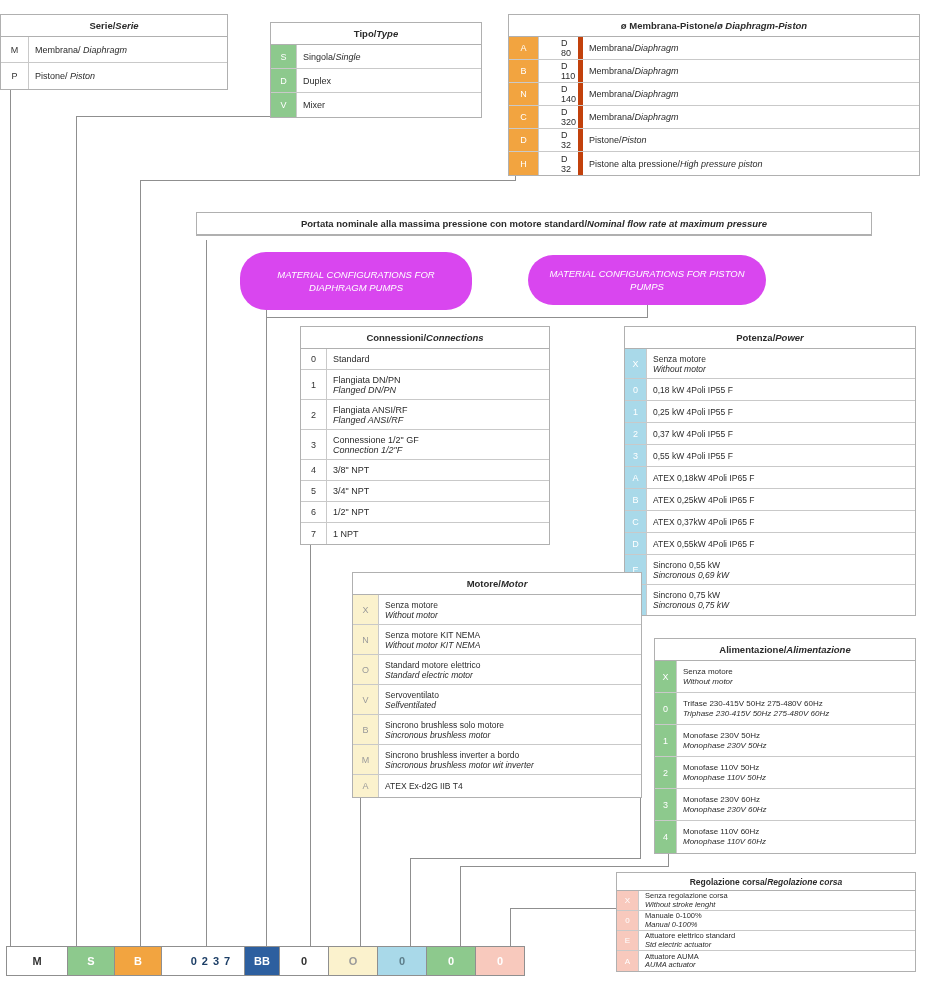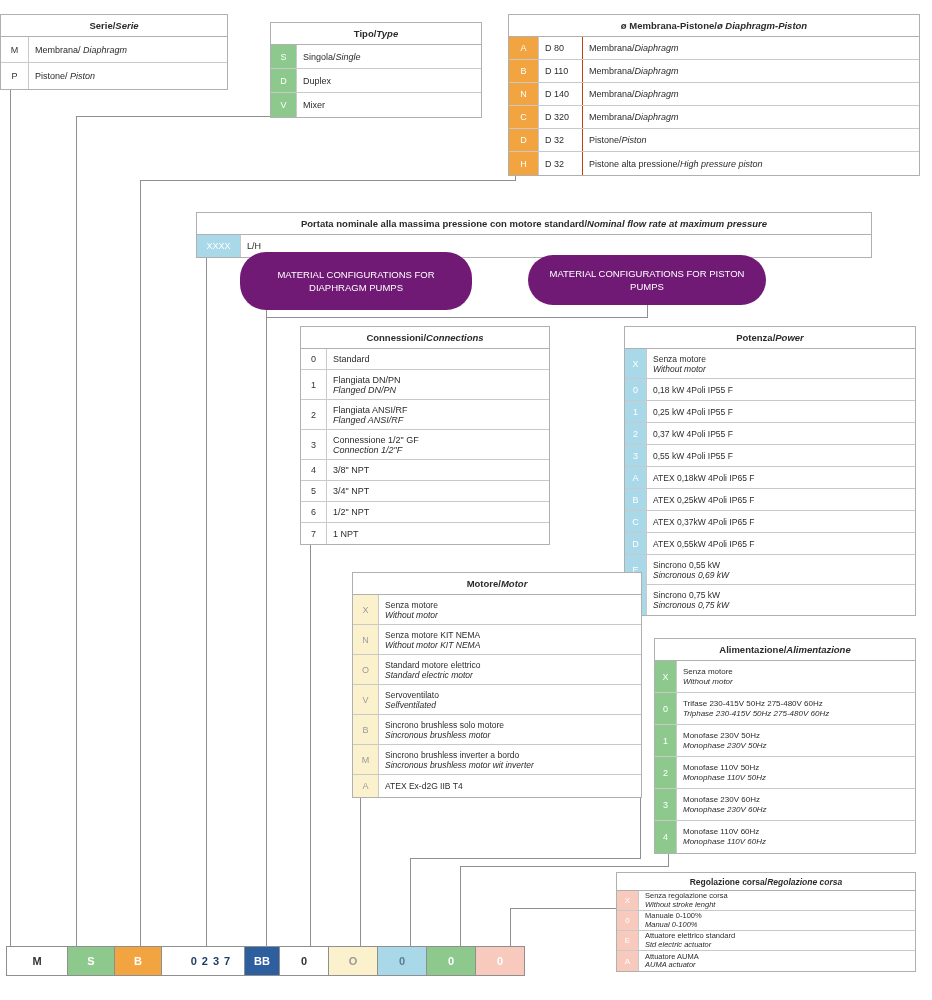--- a/index.html
+++ b/index.html
@@ -5,21 +5,21 @@
   *{margin:0;padding:0;box-sizing:border-box}
   body{font-family:"Liberation Sans",sans-serif;background:#fff}
   .canvas{position:relative;width:932px;height:1000px;background:#fff;overflow:hidden}
   .lines{position:absolute;left:0;top:0;z-index:0}
   .lines path{stroke:#8f8f8f;stroke-width:1;fill:none}
   .tbl{position:absolute;background:#fff;border:1px solid #b0b0b0;z-index:1;color:#2b2b2b}
   .tbl-header{height:22px;display:flex;align-items:center;justify-content:center;font-weight:bold;font-size:9.5px;border-bottom:1px solid #b0b0b0;background:#fff}
   .row{display:flex;border-bottom:1px solid #c9c9c9;font-size:9px}
   .row:last-child{border-bottom:none}
   .code{flex:0 0 26px;display:flex;align-items:center;justify-content:center;border-right:1px solid #c9c9c9}
-  .size{flex:0 0 44px;display:flex;align-items:center;padding-left:6px;border-right:1px solid #c2410c}
+  .size{flex:0 0 44px;display:flex;align-items:center;padding-left:22px;border-right:5px solid #c2410c}
   .desc{flex:1;padding:2px 6px}
   .desc.inline{display:flex;align-items:center;flex-wrap:nowrap;white-space:pre}
   .desc.stack{display:flex;flex-direction:column;justify-content:center}
   .desc.stack span{display:block;line-height:10px}
   .it{font-style:italic}
   .cw{background:#fff;color:#333}
   .cg{background:#8dc98d;color:#fff}
   .co{background:#f2a440;color:#fff}
   .cbl{background:#a9d9e9;color:#fff}
   .cc{background:#fbf2cd;color:#9a9a9a}
@@ -30,21 +30,21 @@
   .t-membrana{left:508px;top:14px;width:412px}.t-membrana .row{height:23px}.t-membrana .code{flex-basis:30px}
   .t-portata{left:196px;top:212px;width:676px}.t-portata .row{height:22px}.t-portata .code{flex-basis:44px}
   .t-conn{left:300px;top:326px;width:250px}.t-conn .r1{height:21px}.t-conn .r2{height:30px}
   .t-pot{left:624px;top:326px;width:292px}.t-pot .r1{height:22px}.t-pot .r2{height:30px}.t-pot .code{flex-basis:22px}.t-pot .desc{font-size:8.5px}
   .t-mot{left:352px;top:572px;width:290px}.t-mot .r1{height:22px}.t-mot .r2{height:30px}.t-mot .desc{font-size:8.5px}
   .t-ali{left:654px;top:638px;width:262px}.t-ali .r2{height:32px}.t-ali .code{flex-basis:22px}.t-ali .desc{font-size:8px}
   .t-reg{left:616px;top:872px;width:300px}.t-reg .tbl-header{height:18px;font-size:8.5px}
   .t-reg .r2{height:20px}.t-reg .code{flex-basis:22px;font-size:8px}
   .t-reg .desc{font-size:7.5px}.t-reg .desc.stack span{line-height:8.5px}
   
-  .callout{position:absolute;z-index:1;background:#701a75;color:#fff;border-radius:26px;display:flex;align-items:center;justify-content:center;text-align:center;font-size:9.5px;line-height:13px;padding:20px 20px}
+  .callout{position:absolute;z-index:1;background:#d946ef;color:#fff;border-radius:26px;display:flex;align-items:center;justify-content:center;text-align:center;font-style:italic;font-size:9.5px;line-height:13px;padding:20px 20px}
   .callout-1{left:240px;top:252px;width:232px;height:58px}
   .callout-2{left:528px;top:255px;width:238px;height:50px}
   
   .code-row{position:absolute;left:6px;top:946px;display:flex;z-index:1}
   .codebox{height:30px;border:1px solid #8f8f8f;margin-left:-1px;background:#fff;display:flex;align-items:center;justify-content:center;font-weight:bold;font-size:11px;color:#333}
   .codebox:first-child{margin-left:0}
   .w62{width:62px}.w48{width:48px}.w84{width:84px}.w36{width:36px}.w50{width:50px}
   .cb-green{background:#8dc98d;color:#fff}
   .cb-orange{background:#f2a440;color:#fff}
   .cb-navy{background:#2d5f9f;color:#fff}
@@ -141,24 +141,20 @@
         <div class="size">D 32</div>
         <div class="desc inline"><span>Pistone alta pressione/</span><span class="it">High pressure piston</span></div>
       </div>
   </div>
 
   <div class="tbl t-portata">
     <div class="tbl-header">
         <span>Portata nominale alla massima pressione con motore standard/ </span>
         <span class="it">Nominal flow rate at maximum pressure</span>
       </div>
-    <div class="row">
-        <div class="code cbl">XXXX</div>
-        <div class="desc inline"><span>L/H</span></div>
-      </div>
   </div>
 
   <div class="callout callout-1">
       <span>MATERIAL CONFIGURATIONS FOR DIAPHRAGM PUMPS</span>
     </div>
   <div class="callout callout-2">
       <span>MATERIAL CONFIGURATIONS FOR PISTON PUMPS</span>
     </div>
 
   <div class="tbl t-conn">

